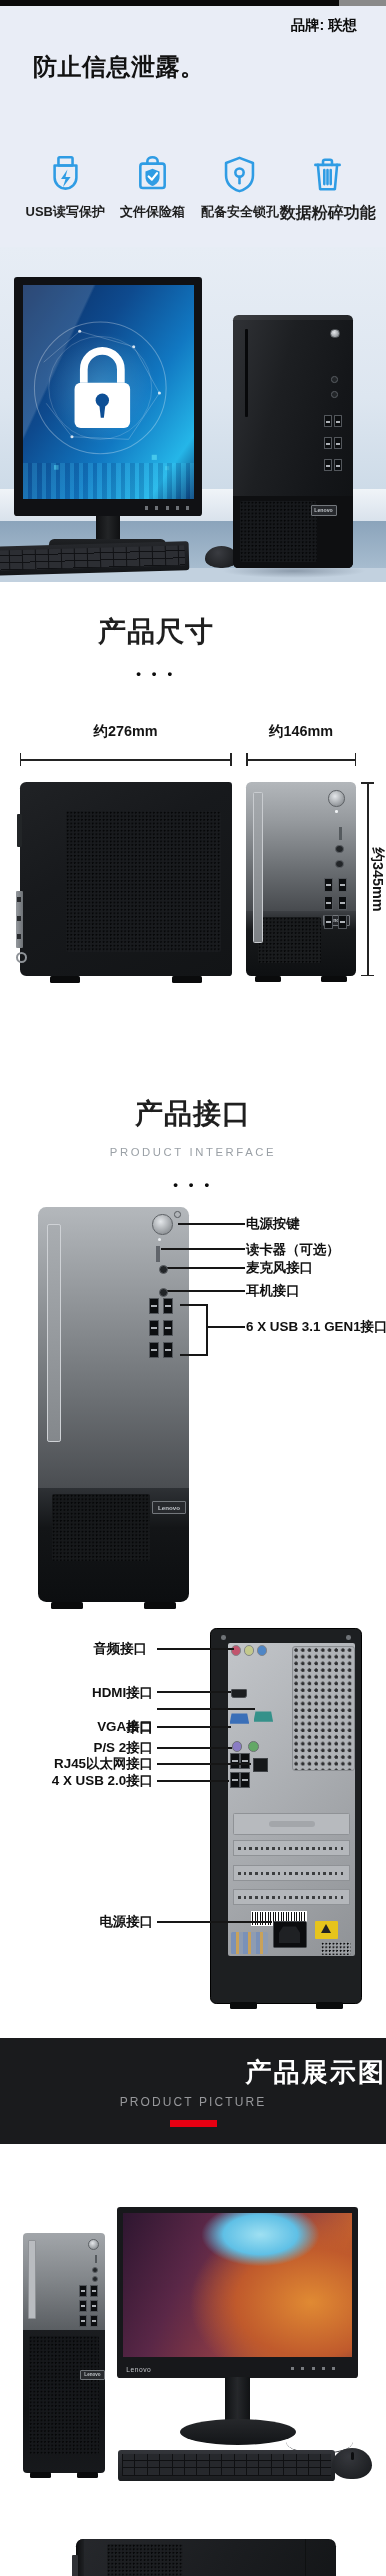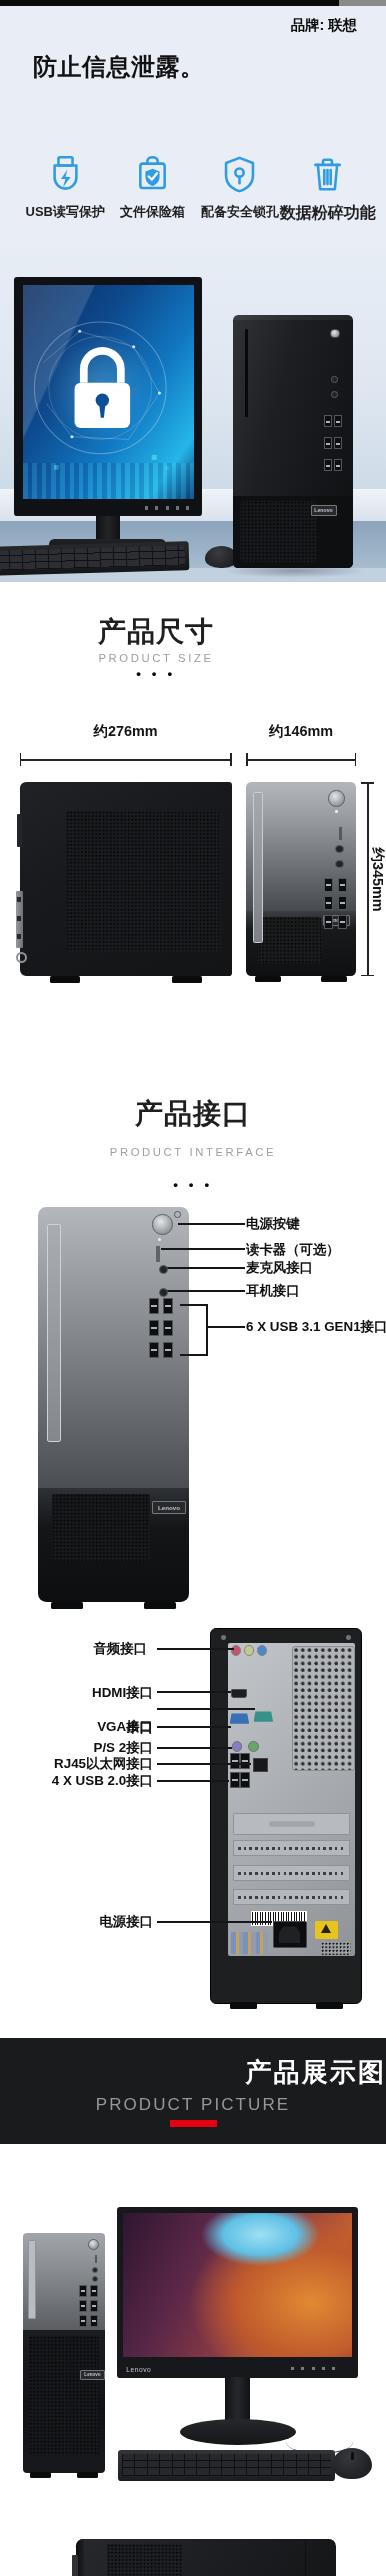--- a/index.html
+++ b/index.html
@@ -138,21 +138,20 @@
         <div class="abs" style="left:0;right:0;bottom:0;height:72px;background:#0e0f11;border-radius:0 0 5.2px 5.2px">
           <div class="mesh" style="left:7.2px;top:5.2px;width:77px;height:61px;background-color:#17191c"></div>
           <div class="badge" style="right:16.5px;top:9.3px;width:24px;height:8.2px;font-size:5.2px;line-height:8.2px">Lenovo</div>
         </div>
       </div>
     </div>
   </div>
 
   <div class="abs" style="top:582px;left:0;width:312px;height:500px;background:#fff">
     <div class="sec-title" style="top:31px">产品尺寸</div>
-    <div class="sec-sub" style="top:70px">PRODUCT SIZE</div>
     <div class="sec-dots" style="top:84px">• • •</div>
 
     <div class="dim" style="left:19.6px;width:212px;top:140px">约276mm</div>
     <div class="hdim" style="left:19.6px;top:177px;width:212px"></div>
     <div class="dim" style="left:246px;width:110px;top:140px">约146mm</div>
     <div class="hdim" style="left:246px;top:177px;width:110px"></div>
 
     <div class="abs" style="left:19.6px;top:200px;width:212px;height:194px;border-radius:6.2px 3.1px 3.1px 6.2px;background:linear-gradient(150deg,#202225 0%,#17191c 40%,#121416 100%)">
       <div class="mesh" style="left:46px;top:29px;width:155px;height:141px;background-color:#191b1e"></div>
       <div class="abs" style="left:-4.1px;top:109px;width:7.2px;height:57px;background:linear-gradient(90deg,#94989d,#6e7276);border-radius:1px">
@@ -291,21 +290,21 @@
     <div class="rlbl" style="right:233px;top:673px">RJ45以太网接口</div>
     <div class="lline" style="left:157px;top:681px;width:94px"></div>
     <div class="rlbl" style="right:233px;top:690px">4 X USB 2.0接口</div>
     <div class="lline" style="left:157px;top:698px;width:72px"></div>
     <div class="rlbl" style="right:233px;top:831px">电源接口</div>
     <div class="lline" style="left:157px;top:839px;width:115px"></div>
   </div>
 
   <div class="abs" style="top:2038px;left:0;width:386px;height:106px;background:#1a1b1d">
     <div class="abs" style="left:0;width:100%;top:16.5px;text-align:right;font-size:26px;font-weight:700;color:#ffffff;letter-spacing:2.1px">产品展示图</div>
-    <div class="abs" style="left:0;width:100%;top:57px;text-align:center;font-size:17px;color:#97989b;letter-spacing:2.1px">PRODUCT PICTURE</div>
+    <div class="abs" style="left:0;width:100%;top:57px;text-align:center;font-size:12px;color:#97989b;letter-spacing:2.1px">PRODUCT PICTURE</div>
     <div class="abs" style="left:170px;top:82px;width:47px;height:6.7px;background:#e60012"></div>
   </div>
 
   <div class="abs" style="top:2144px;left:0;width:386px;height:1079px;background:#fff">
 
     <div class="abs" style="left:0;top:0;width:386px;height:350px">
       <div class="abs" style="left:23px;top:89px;width:82px;height:240px">
         <div class="abs" style="left:0;right:0;top:0;height:97px;border-radius:4.1px 4.1px 0 0;background:linear-gradient(180deg,#a2a6aa,#84888c 45%,#5a5e62 100%)"></div>
         <div class="abs" style="left:5.2px;top:7.2px;width:5.7px;height:77px;background:#b9bcc0;border:0.5px solid #8f9296;border-radius:1px;z-index:2"></div>
         <div class="silverbtn" style="right:6.2px;top:6.2px;width:9.3px;height:9.3px;z-index:2"></div>

